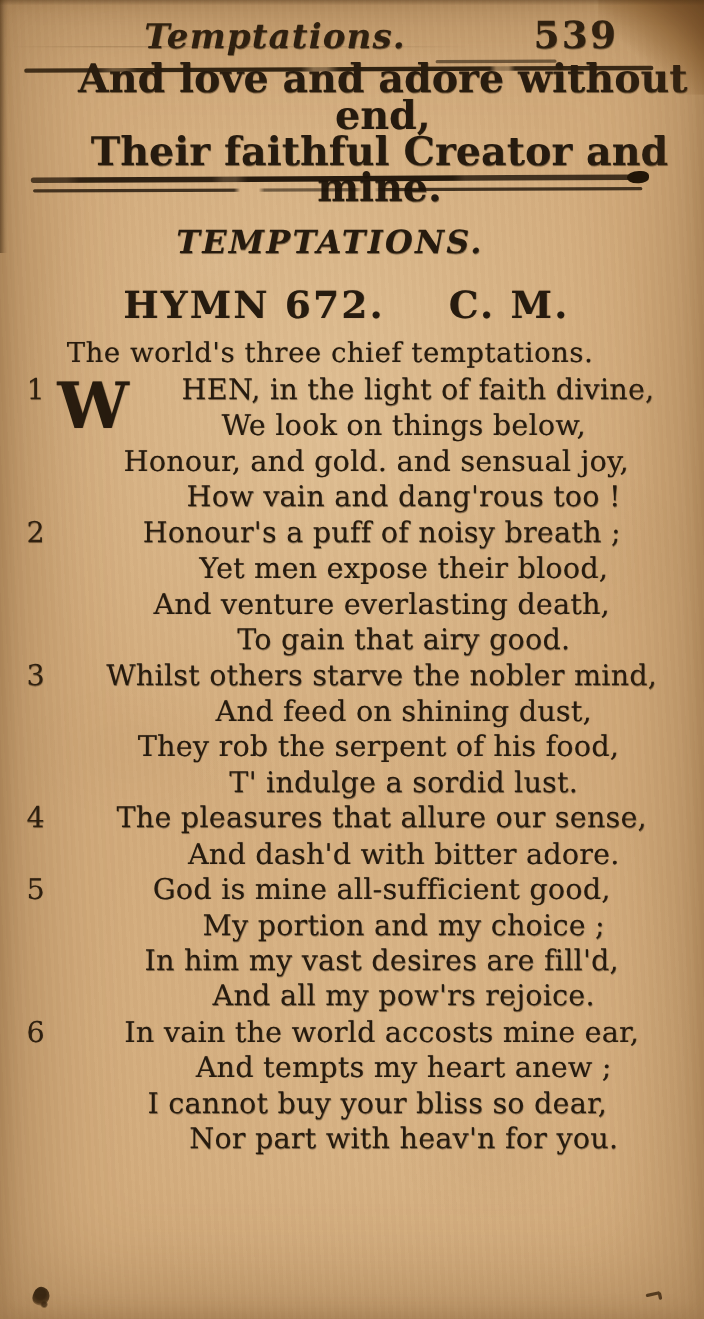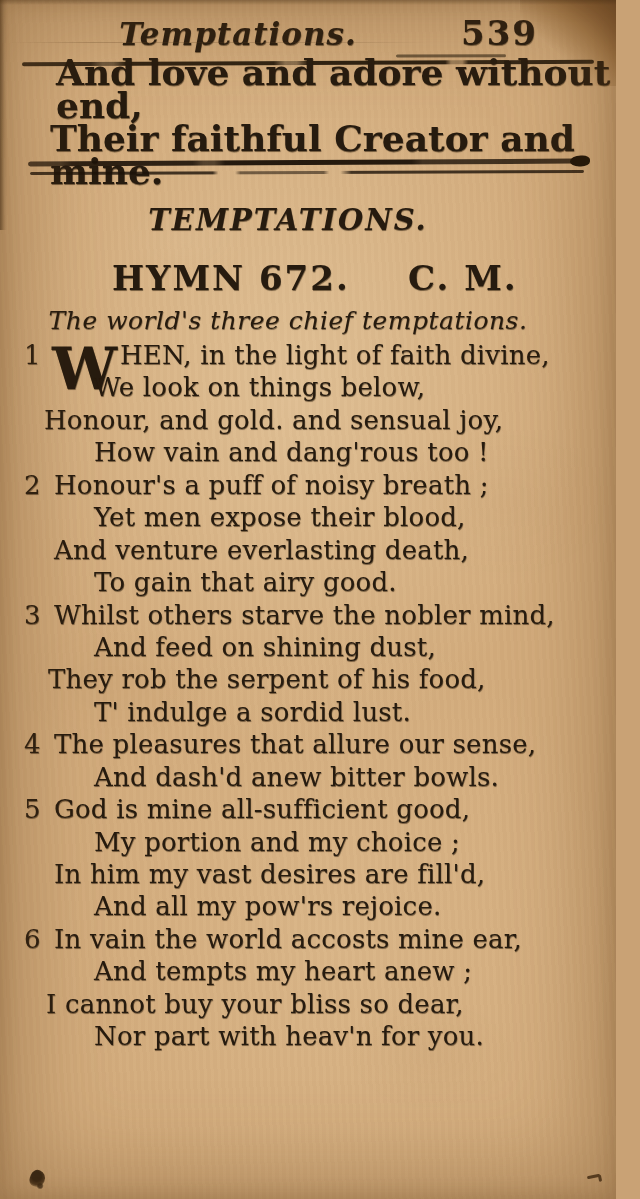--- a/index.html
+++ b/index.html
@@ -2,42 +2,41 @@
 <html><head>
 <meta charset="utf-8">
 <style>
   html,body{margin:0;padding:0;}
   body{
     width:640px;height:1199px;overflow:hidden;
     font-family:"DejaVu Serif","Liberation Serif",serif;
     background:#c9a275;
   }
   .page{
-    position:relative;width:580px;height:1199px;
+    position:relative;width:640px;height:1199px;
     color:var(--ink,#261b0f);
     background:
       radial-gradient(ellipse 420px 520px at 48% 32%, rgba(255,238,205,0.30), rgba(255,238,205,0) 70%),
       radial-gradient(ellipse 380px 420px at 55% 78%, rgba(250,228,190,0.18), rgba(250,228,190,0) 75%),
       radial-gradient(ellipse 900px 1400px at 50% 50%, var(--paper,#d2ab7c) 55%, #b98f61 100%);
-    padding-left: 36px;
   }
   .page::after{ 
     content:"";position:absolute;inset:0;pointer-events:none;
     box-shadow:inset 0 0 90px 18px rgba(104,68,30,0.38), inset 0 0 18px 4px rgba(104,68,30,0.22);
   }
   .texture{
     position:absolute;inset:0;pointer-events:none;opacity:.55;
     background:
       radial-gradient(140px 90px at 18% 57%, rgba(120,80,40,0.07), transparent 70%),
       radial-gradient(160px 110px at 82% 42%, rgba(120,80,40,0.06), transparent 70%),
       radial-gradient(120px 80px at 70% 88%, rgba(120,80,40,0.08), transparent 70%),
       radial-gradient(90px 60px at 30% 20%, rgba(255,245,220,0.10), transparent 70%),
       repeating-linear-gradient(87deg, rgba(255,240,210,0.035) 0 3px, rgba(110,75,35,0.035) 3px 7px);
   }
-  .ink{ text-shadow:0.4px 0.5px 0.7px rgba(38,24,8,0.55); }
+  .ink{ text-shadow:0.4px 0.5px 0.7px rgba(38,24,8,0.55);text-align:center; }
 
   
   .corner-fold{
     position:absolute;top:0;right:0;width:96px;height:86px;pointer-events:none;
     background:linear-gradient(223deg, #6e4a28 0%, #8a6138 18%, #a87e4e 34%, rgba(168,126,78,0) 62%);
   }
   
   .left-edge{
     position:absolute;left:0;top:0;width:7px;height:230px;pointer-events:none;
     background:linear-gradient(to right, rgba(40,25,10,0.55), rgba(40,25,10,0.12) 60%, transparent);
@@ -103,21 +102,21 @@
   
   .section-title{
     position:absolute;top:203px;left:0;right:40px;text-align:center;
     font-style:italic;font-weight:bold;font-size:29px;letter-spacing:2px;
   }
   .hymn-heading{position:absolute;top:258px;left:0;width:100%;font-size:34px;font-weight:bold;}
   .hymn-heading .hymn-no{position:absolute;left:112px;top:0;letter-spacing:2px;}
   .hymn-heading .meter{position:absolute;left:408px;top:0;letter-spacing:2px;}
   .hymn-subtitle{
     position:absolute;top:306px;left:0;right:40px;text-align:center;
-    font-style:italic;font-size:25px;letter-spacing:0.5px;
+    font-size:25px;letter-spacing:0.5px;
   }
 
   
   .verses{position:absolute;top:339px;left:0;width:100%;font-size:26px;}
   .vline{position:relative;height:32.45px;line-height:32.45px;white-space:nowrap;}
   .vnum{position:absolute;left:24px;top:0;font-size:26px;}
   .vtext{display:inline-block;margin-left:54px;letter-spacing:0.2px;}
   .vline.even .vtext{margin-left:94px;}
   .dropcap{
     position:absolute;left:52px;top:1px;font-size:58px;line-height:58px;font-weight:bold;
@@ -194,21 +193,21 @@
         <div class="vline even v1-l3"><span class="vtext">To gain that airy good.</span></div>
       </div>
       <div>
         <div class="vline odd v2-l0"><span class="vnum">3</span><span class="vtext">Whilst others starve the nobler mind,</span></div>
         <div class="vline even v2-l1"><span class="vtext">And feed on shining dust,</span></div>
         <div class="vline odd v2-l2"><span class="vtext">They rob the serpent of his food,</span></div>
         <div class="vline even v2-l3"><span class="vtext">T' indulge a sordid lust.</span></div>
       </div>
       <div>
         <div class="vline odd v3-l0"><span class="vnum">4</span><span class="vtext">The pleasures that allure our sense,</span></div>
-        <div class="vline even v3-l3"><span class="vtext">And dash'd anew bitter bowls.</span></div>
+        <div class="vline even v3-l3"><span class="vtext">And dash'd with bitter adore.</span></div>
       </div>
       <div>
         <div class="vline odd v4-l0"><span class="vnum">5</span><span class="vtext">God is mine all-sufficient good,</span></div>
         <div class="vline even v4-l1"><span class="vtext">My portion and my choice ;</span></div>
         <div class="vline odd v4-l2"><span class="vtext">In him my vast desires are fill'd,</span></div>
         <div class="vline even v4-l3"><span class="vtext">And all my pow'rs rejoice.</span></div>
       </div>
       <div>
         <div class="vline odd v5-l0"><span class="vnum">6</span><span class="vtext">In vain the world accosts mine ear,</span></div>
         <div class="vline even v5-l1"><span class="vtext">And tempts my heart anew ;</span></div>

